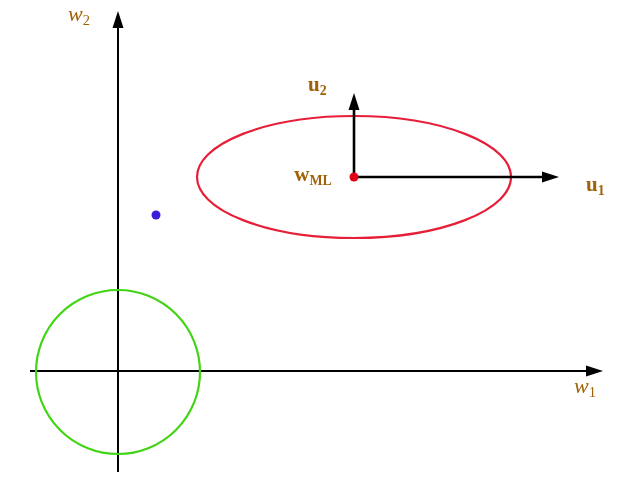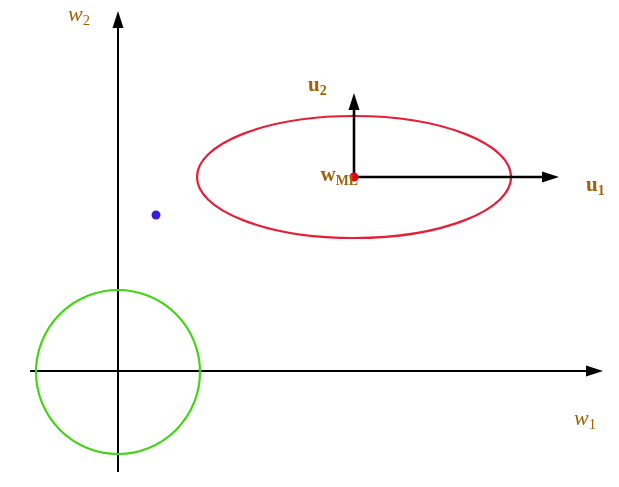--- a/index.html
+++ b/index.html
@@ -70,30 +70,30 @@
 
     <circle cx="354" cy="177" r="4.5" fill="#e30016"></circle>
 
     <circle cx="156" cy="215" r="4.5" fill="#3a1cd9"></circle>
   </svg>
 
   <div class="lbl italic" style="left:68px; top:3px;">
     <span class="main">w</span><span class="sub">2</span>
   </div>
 
-  <div class="lbl italic" style="left:574px; top:375px;margin-top:32px;">
+  <div class="lbl italic" style="left:574px; top:375px;">
     <span class="main">w</span><span class="sub">1</span>
   </div>
 
   <div class="lbl bold" style="left:308px; top:74px;">
     <span class="main">u</span><span class="sub">2</span>
   </div>
 
   <div class="lbl bold" style="left:586px; top:174px;">
     <span class="main">u</span><span class="sub">1</span>
   </div>
 
-  <div class="lbl bold right" style="left:296px; top:164px; width:62px;">
+  <div class="lbl bold right" style="left:282px; top:164px; width:62px;text-align:center;">
     <span class="main">w</span><span class="sub">ML</span>
   </div>
 
 
 </div>
 
 </body></html>

